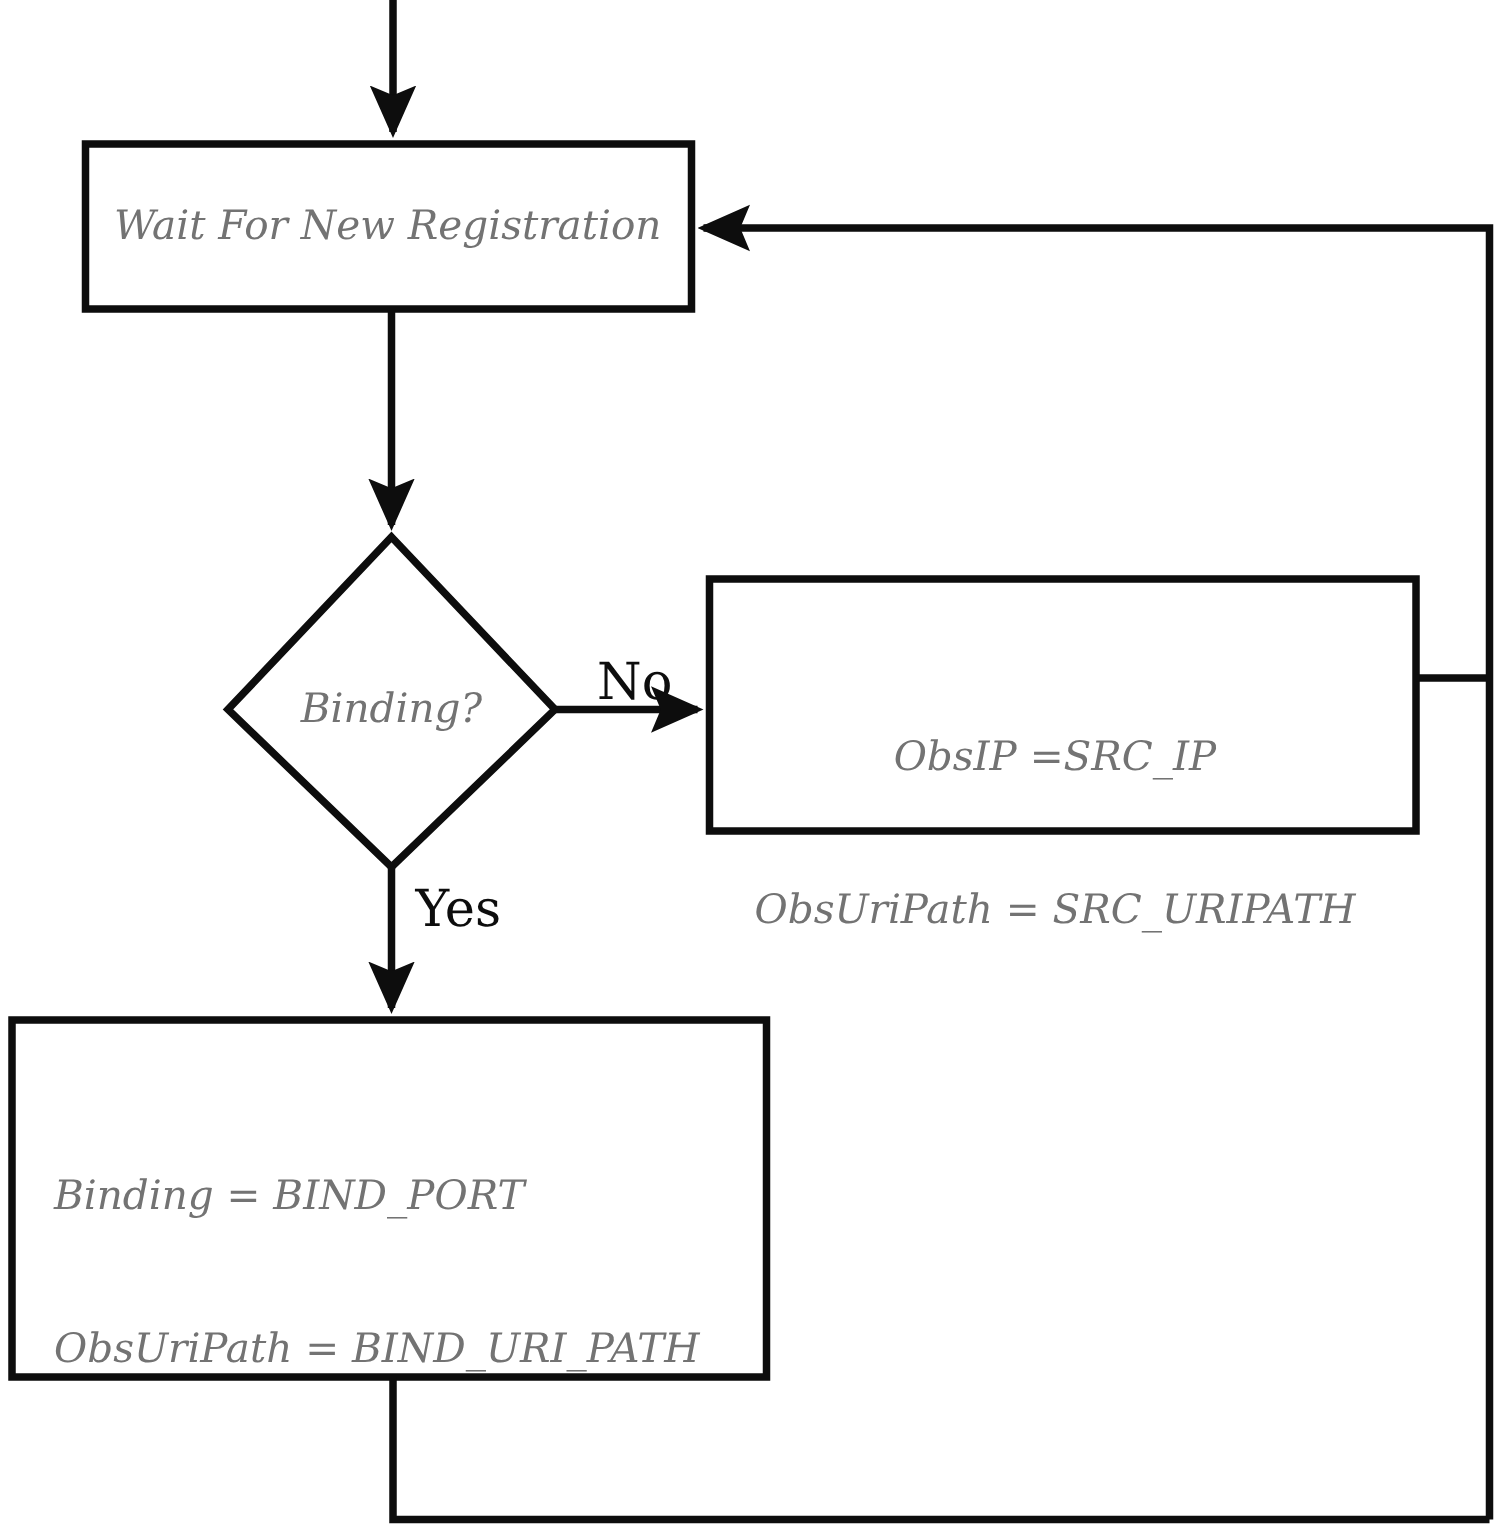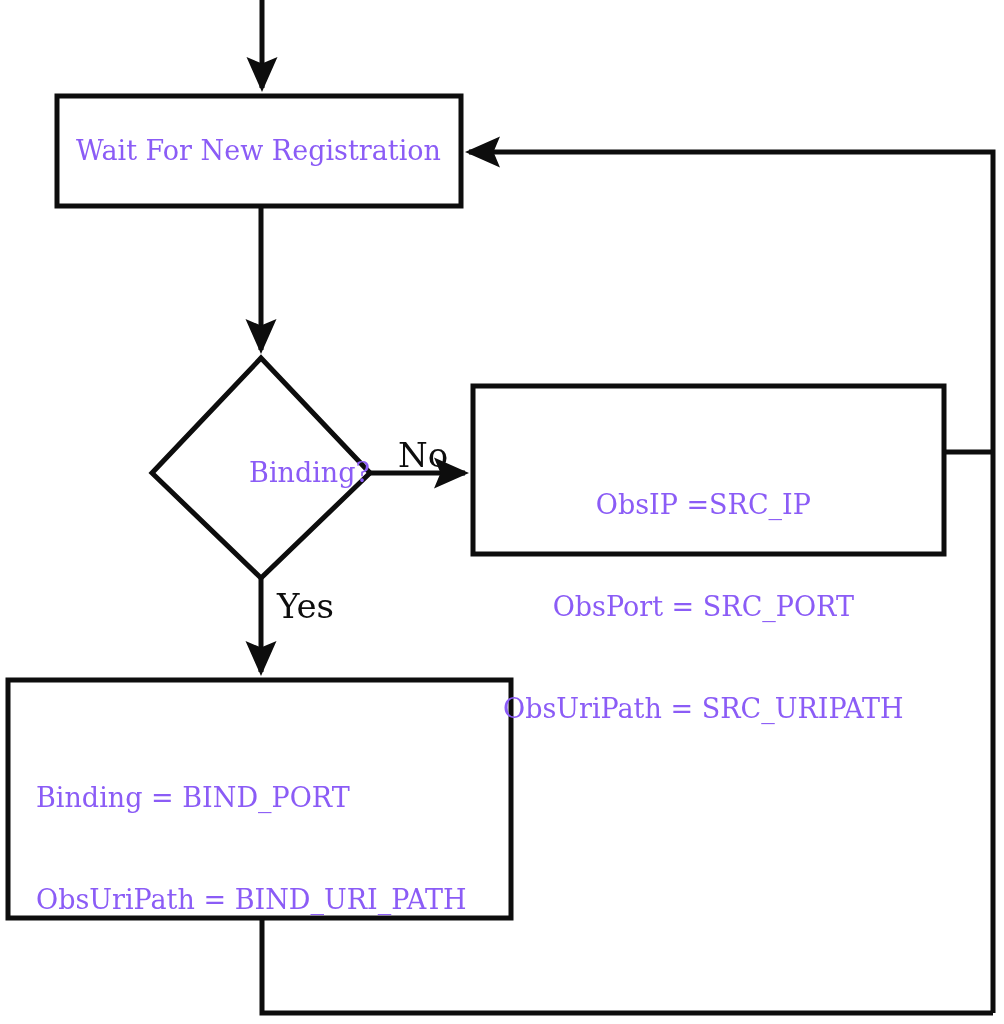--- a/index.html
+++ b/index.html
@@ -21,46 +21,47 @@
   #flow-svg {
     position: absolute;
     left: 0;
     top: 0;
     width: 1004px;
     height: 1024px;
     display: block;
   }
   .node-text {
     position: absolute;
-    color: #8b5cf6;
+    color: #737373;
     font-family: "DejaVu Serif", "Liberation Serif", serif;
     white-space: pre;
     line-height: 34px;
     font-size: 27px;
     letter-spacing: 0px;
+    font-style: italic;
   }
   .edge-label {
     position: absolute;
     color: #0d0d0d;
     font-family: "DejaVu Serif", "Liberation Serif", serif;
     font-size: 34px;
     white-space: pre;
   }
   
   #wait-label {
     left: 76px;
     top: 134px;
     width: 380px;
   }
   
   #decision-label {
     left: 152px;
     top: 456px;
     width: 218px;
-    text-align: right;
+    text-align: center;
   }
   
   #no-branch-text {
     left: 503px;
     top: 420px;
     text-align: center;
   }
   
   #yes-branch-text {
     left: 36px;
@@ -115,21 +116,20 @@
       <path d="M993,1013 L993,152 L469,152" marker-end="url(#arrowhead)"></path>
     </g>
   </svg>
 
   <div class="node-text" id="wait-label">Wait For New Registration</div>
 
   <div class="node-text" id="decision-label">Binding?</div>
 
   <div class="node-text" id="no-branch-text">
     <span class="txt-line">ObsIP =SRC_IP</span>
-    <span class="txt-line">ObsPort = SRC_PORT</span>
     <span class="txt-line">ObsUriPath = SRC_URIPATH</span>
   </div>
 
   <div class="node-text" id="yes-branch-text">
     <span class="txt-line">Binding = BIND_PORT</span>
     <span class="txt-line">ObsUriPath = BIND_URI_PATH</span>
     
     
   </div>
 

